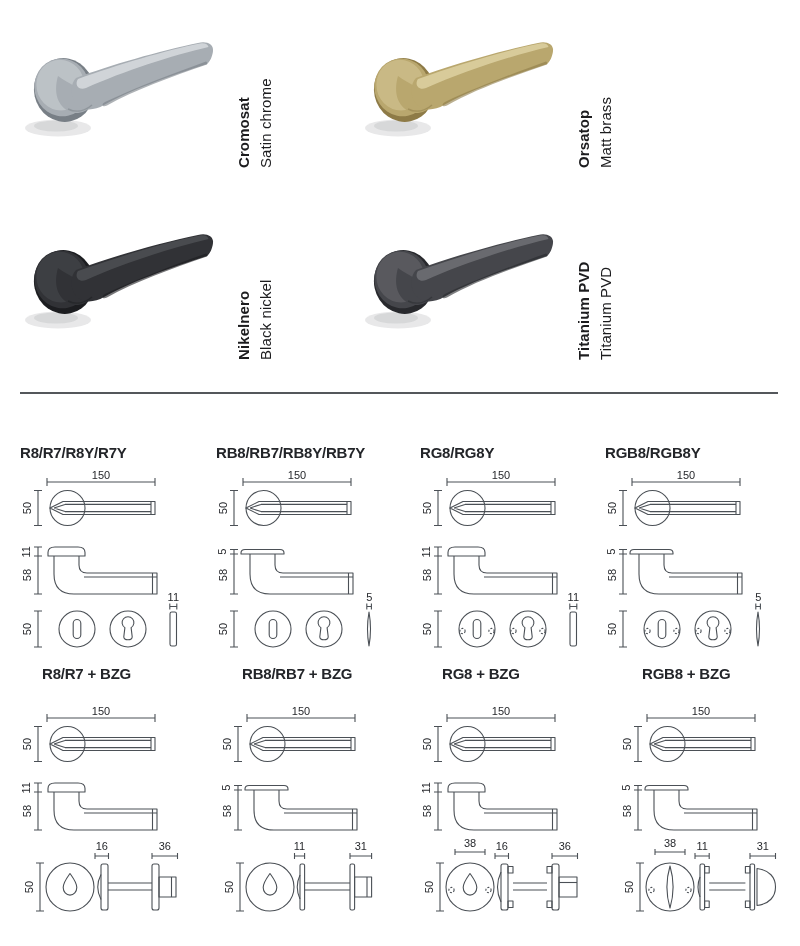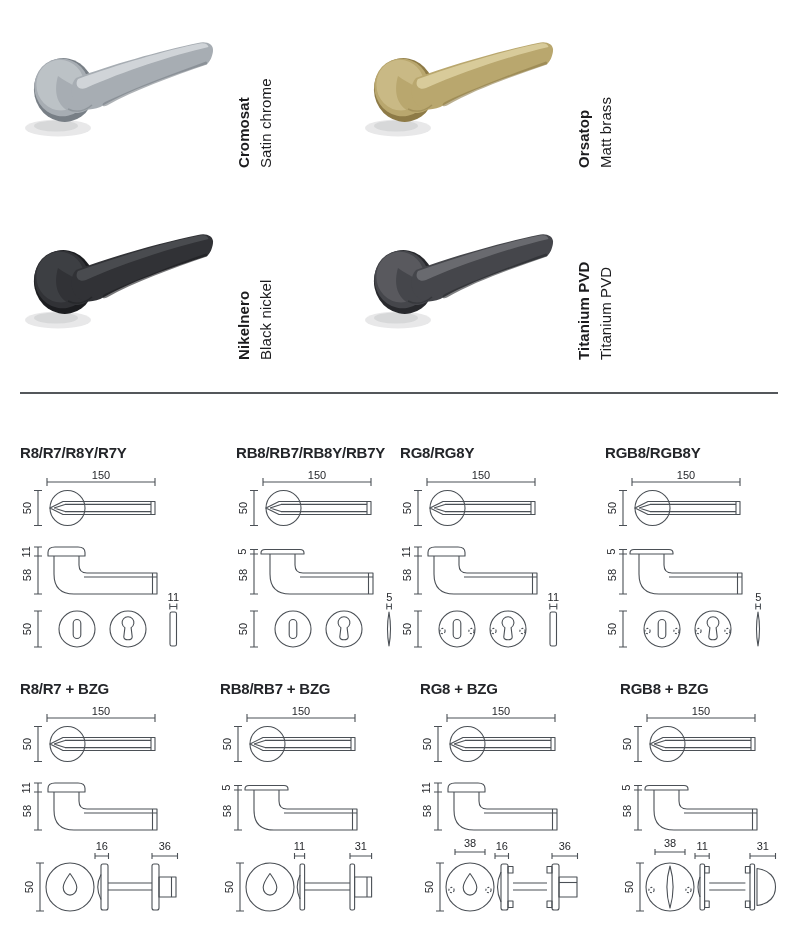--- a/index.html
+++ b/index.html
@@ -15,21 +15,21 @@
 
   
   .divider{position:absolute;left:20px;right:22px;top:392px;height:2px;background:#54575b;}
 
   
   .cell{position:absolute;width:200px;}
   .cell.r1{top:420px;height:240px;}
   .cell.r2{top:660px;height:286px;}
   .dtitle{position:absolute;left:20px;top:24px;font-size:15px;font-weight:bold;
           color:#232529;letter-spacing:-.2px;white-space:nowrap;}
-  .cell.r2 .dtitle{top:20px;}
+  .cell.r2 .dtitle{top:5px;margin-left:22px;}
   .tech{position:absolute;left:0;}
   .cell.r1 .tech{top:50px;width:200px;height:190px;}
   .cell.r2 .tech{top:46px;width:200px;height:240px;}
 
   use.geo{stroke:#4b5056;stroke-width:1.1;fill:none;stroke-linejoin:round;stroke-linecap:butt;}
   .dim{font-family:"Liberation Sans","DejaVu Sans",sans-serif;font-size:11px;
        fill:#26282c;stroke:none;text-anchor:middle;}
 </style>
 </head>
 <body>
@@ -226,37 +226,37 @@
       <use href="#sym-plate-straight" class="geo"></use>
       <text class="dim" x="101" y="8.5">150</text>
       <text class="dim" transform="rotate(-90 30.5 38)" x="30.5" y="38">50</text>
       <text class="dim" transform="rotate(-90 30.5 81.8)" x="30.5" y="81.8">11</text>
       <text class="dim" transform="rotate(-90 30.5 105)" x="30.5" y="105">58</text>
       <text class="dim" transform="rotate(-90 30.5 159)" x="30.5" y="159">50</text>
       <text class="dim" x="173.3" y="131">11</text>
     </svg>
   </div>
 
-  <div class="cell r1" style="left:216px">
+  <div class="cell r1" style="left:196px">
     <div class="dtitle">RB8/RB7/RB8Y/RB7Y</div>
     <svg class="tech" viewBox="0 0 200 190">
       <use href="#sym-top" class="geo"></use>
       <use href="#sym-side-thin" class="geo"></use>
       <use href="#sym-esc" class="geo"></use>
       <use href="#sym-plate-lens" class="geo"></use>
       <text class="dim" x="101" y="8.5">150</text>
       <text class="dim" transform="rotate(-90 30.5 38)" x="30.5" y="38">50</text>
       <text class="dim" transform="rotate(-90 30.5 81.8)" x="30.5" y="81.8">5</text>
       <text class="dim" transform="rotate(-90 30.5 105)" x="30.5" y="105">58</text>
       <text class="dim" transform="rotate(-90 30.5 159)" x="30.5" y="159">50</text>
       <text class="dim" x="173.3" y="131">5</text>
     </svg>
   </div>
 
-  <div class="cell r1" style="left:380px">
+  <div class="cell r1" style="left:400px">
     <div class="dtitle">RG8/RG8Y</div>
     <svg class="tech" viewBox="0 0 200 190">
       <use href="#sym-top" class="geo"></use>
       <use href="#sym-side-thick" class="geo"></use>
       <use href="#sym-esc" class="geo"></use>
       <use href="#sym-screws-esc" class="geo"></use>
       <use href="#sym-plate-straight" class="geo"></use>
       <text class="dim" x="101" y="8.5">150</text>
       <text class="dim" transform="rotate(-90 30.5 38)" x="30.5" y="38">50</text>
       <text class="dim" transform="rotate(-90 30.5 81.8)" x="30.5" y="81.8">11</text>

